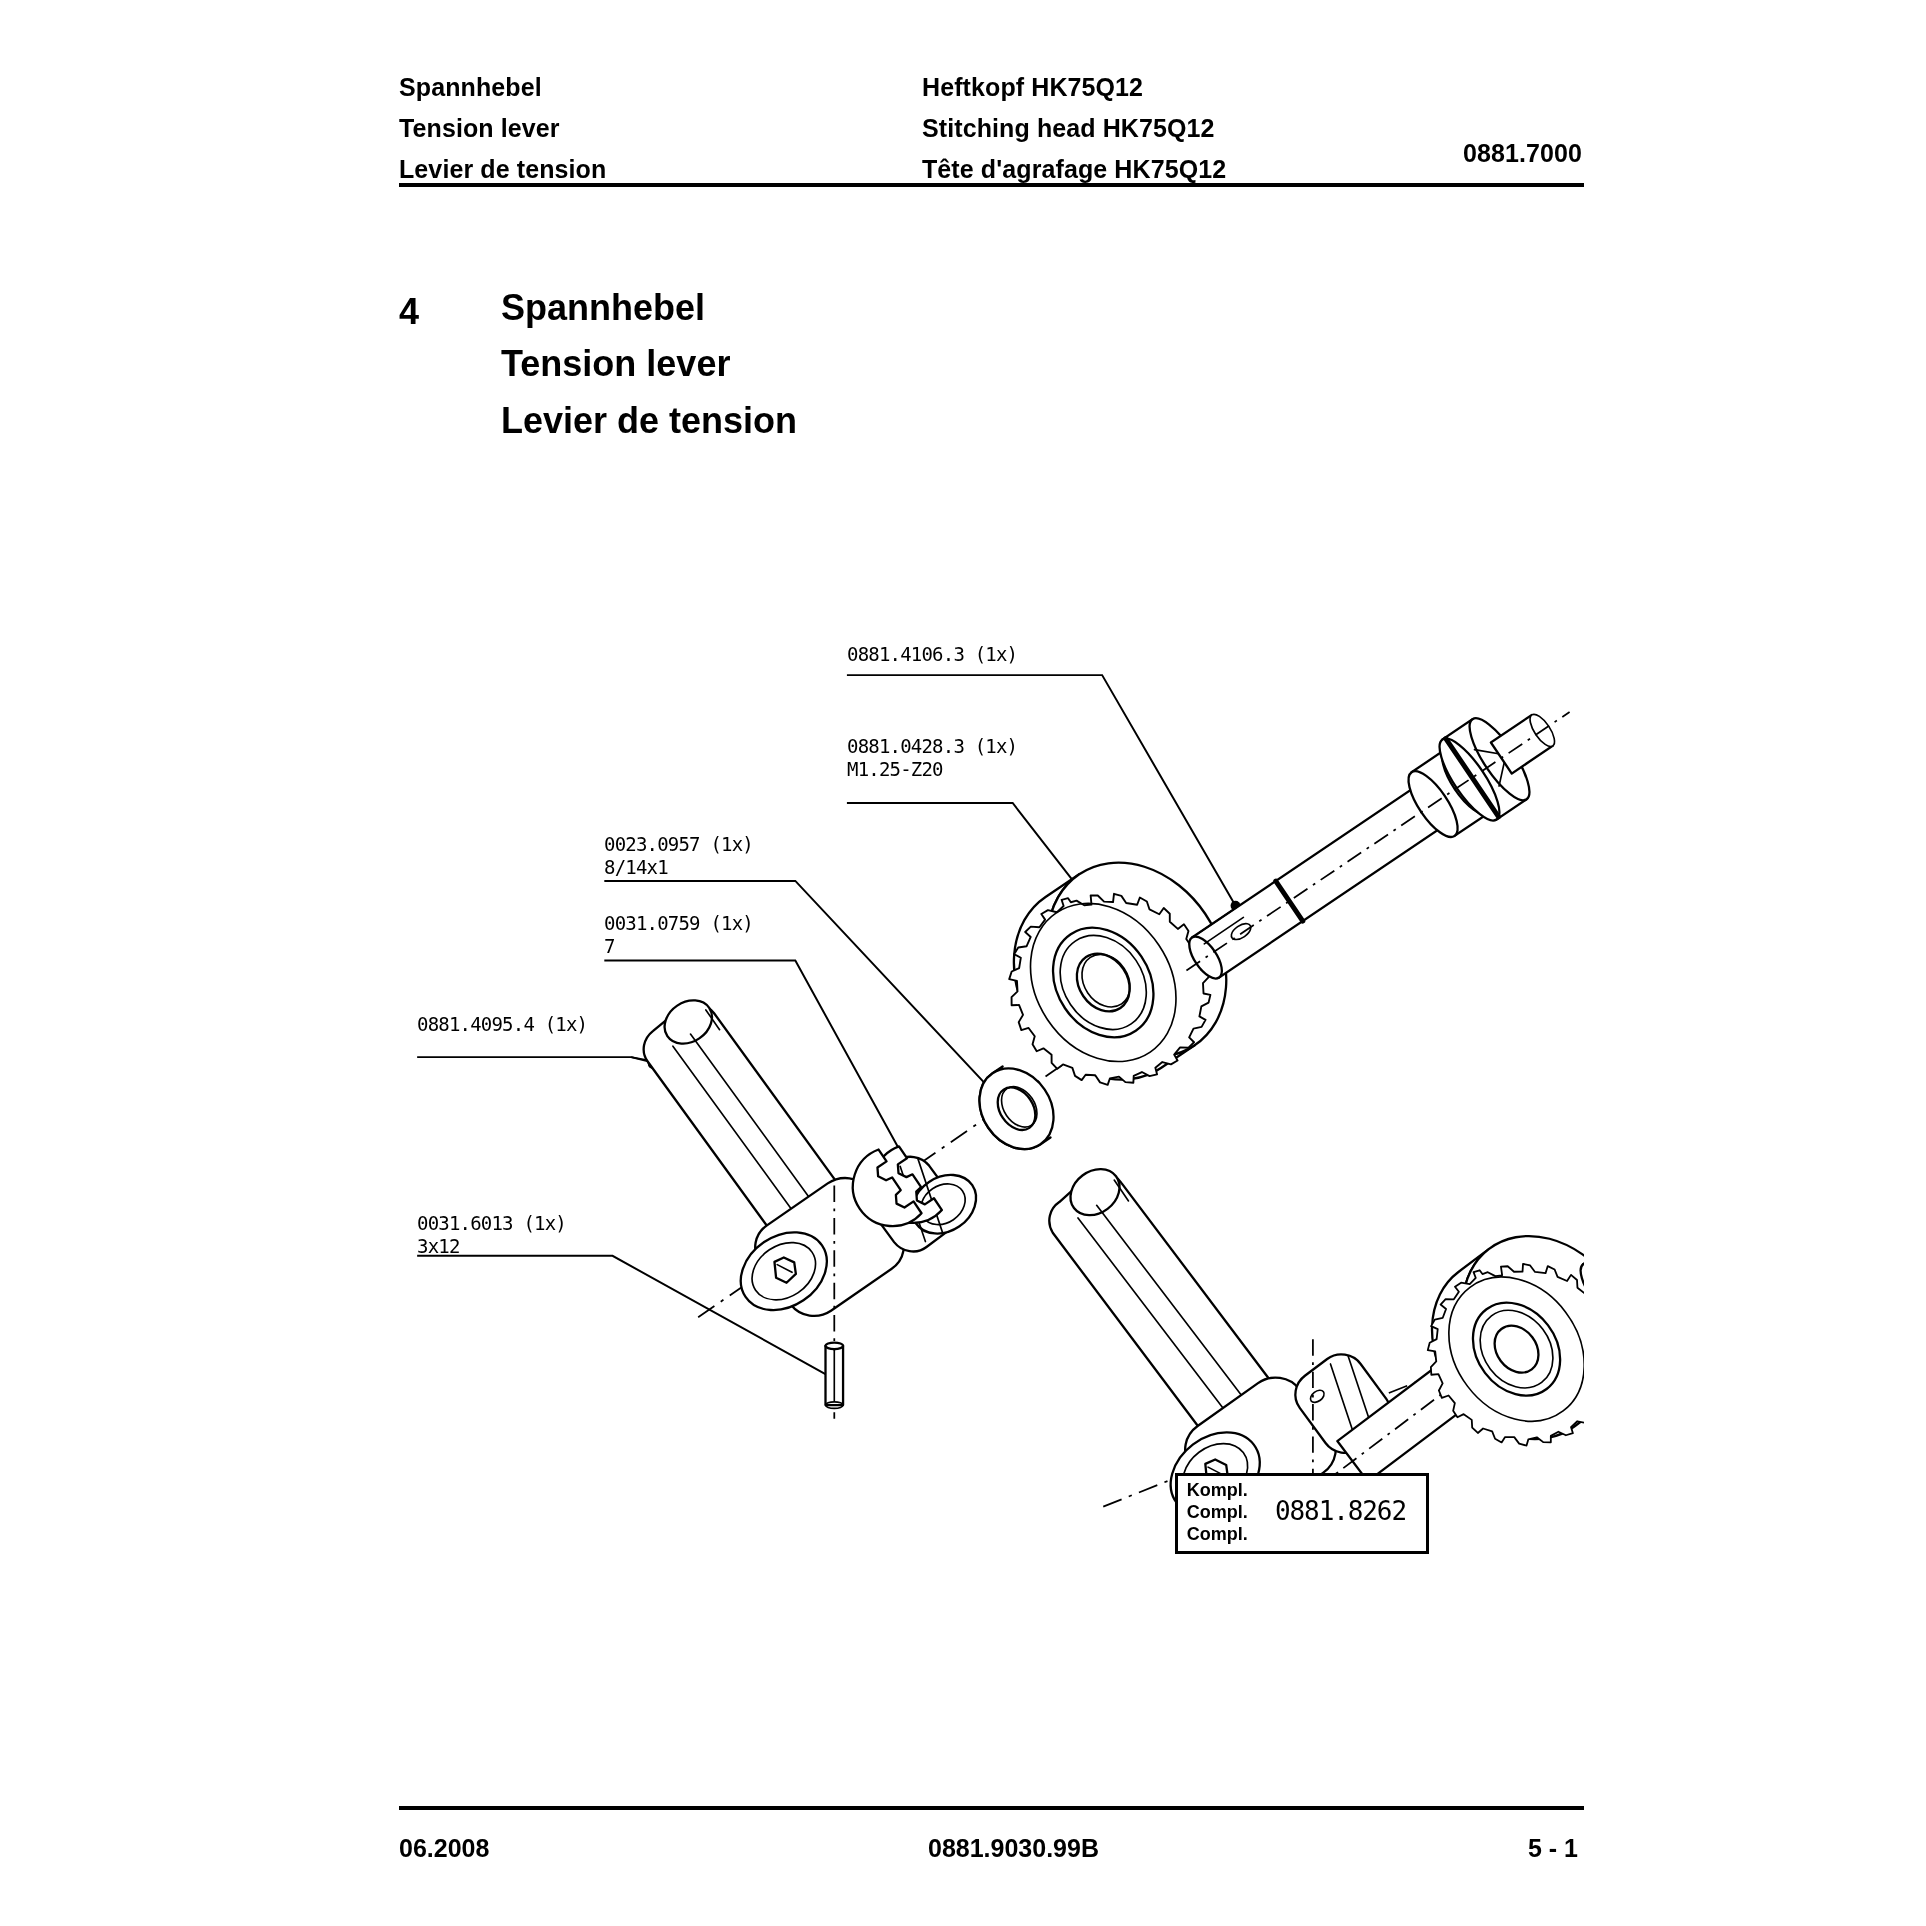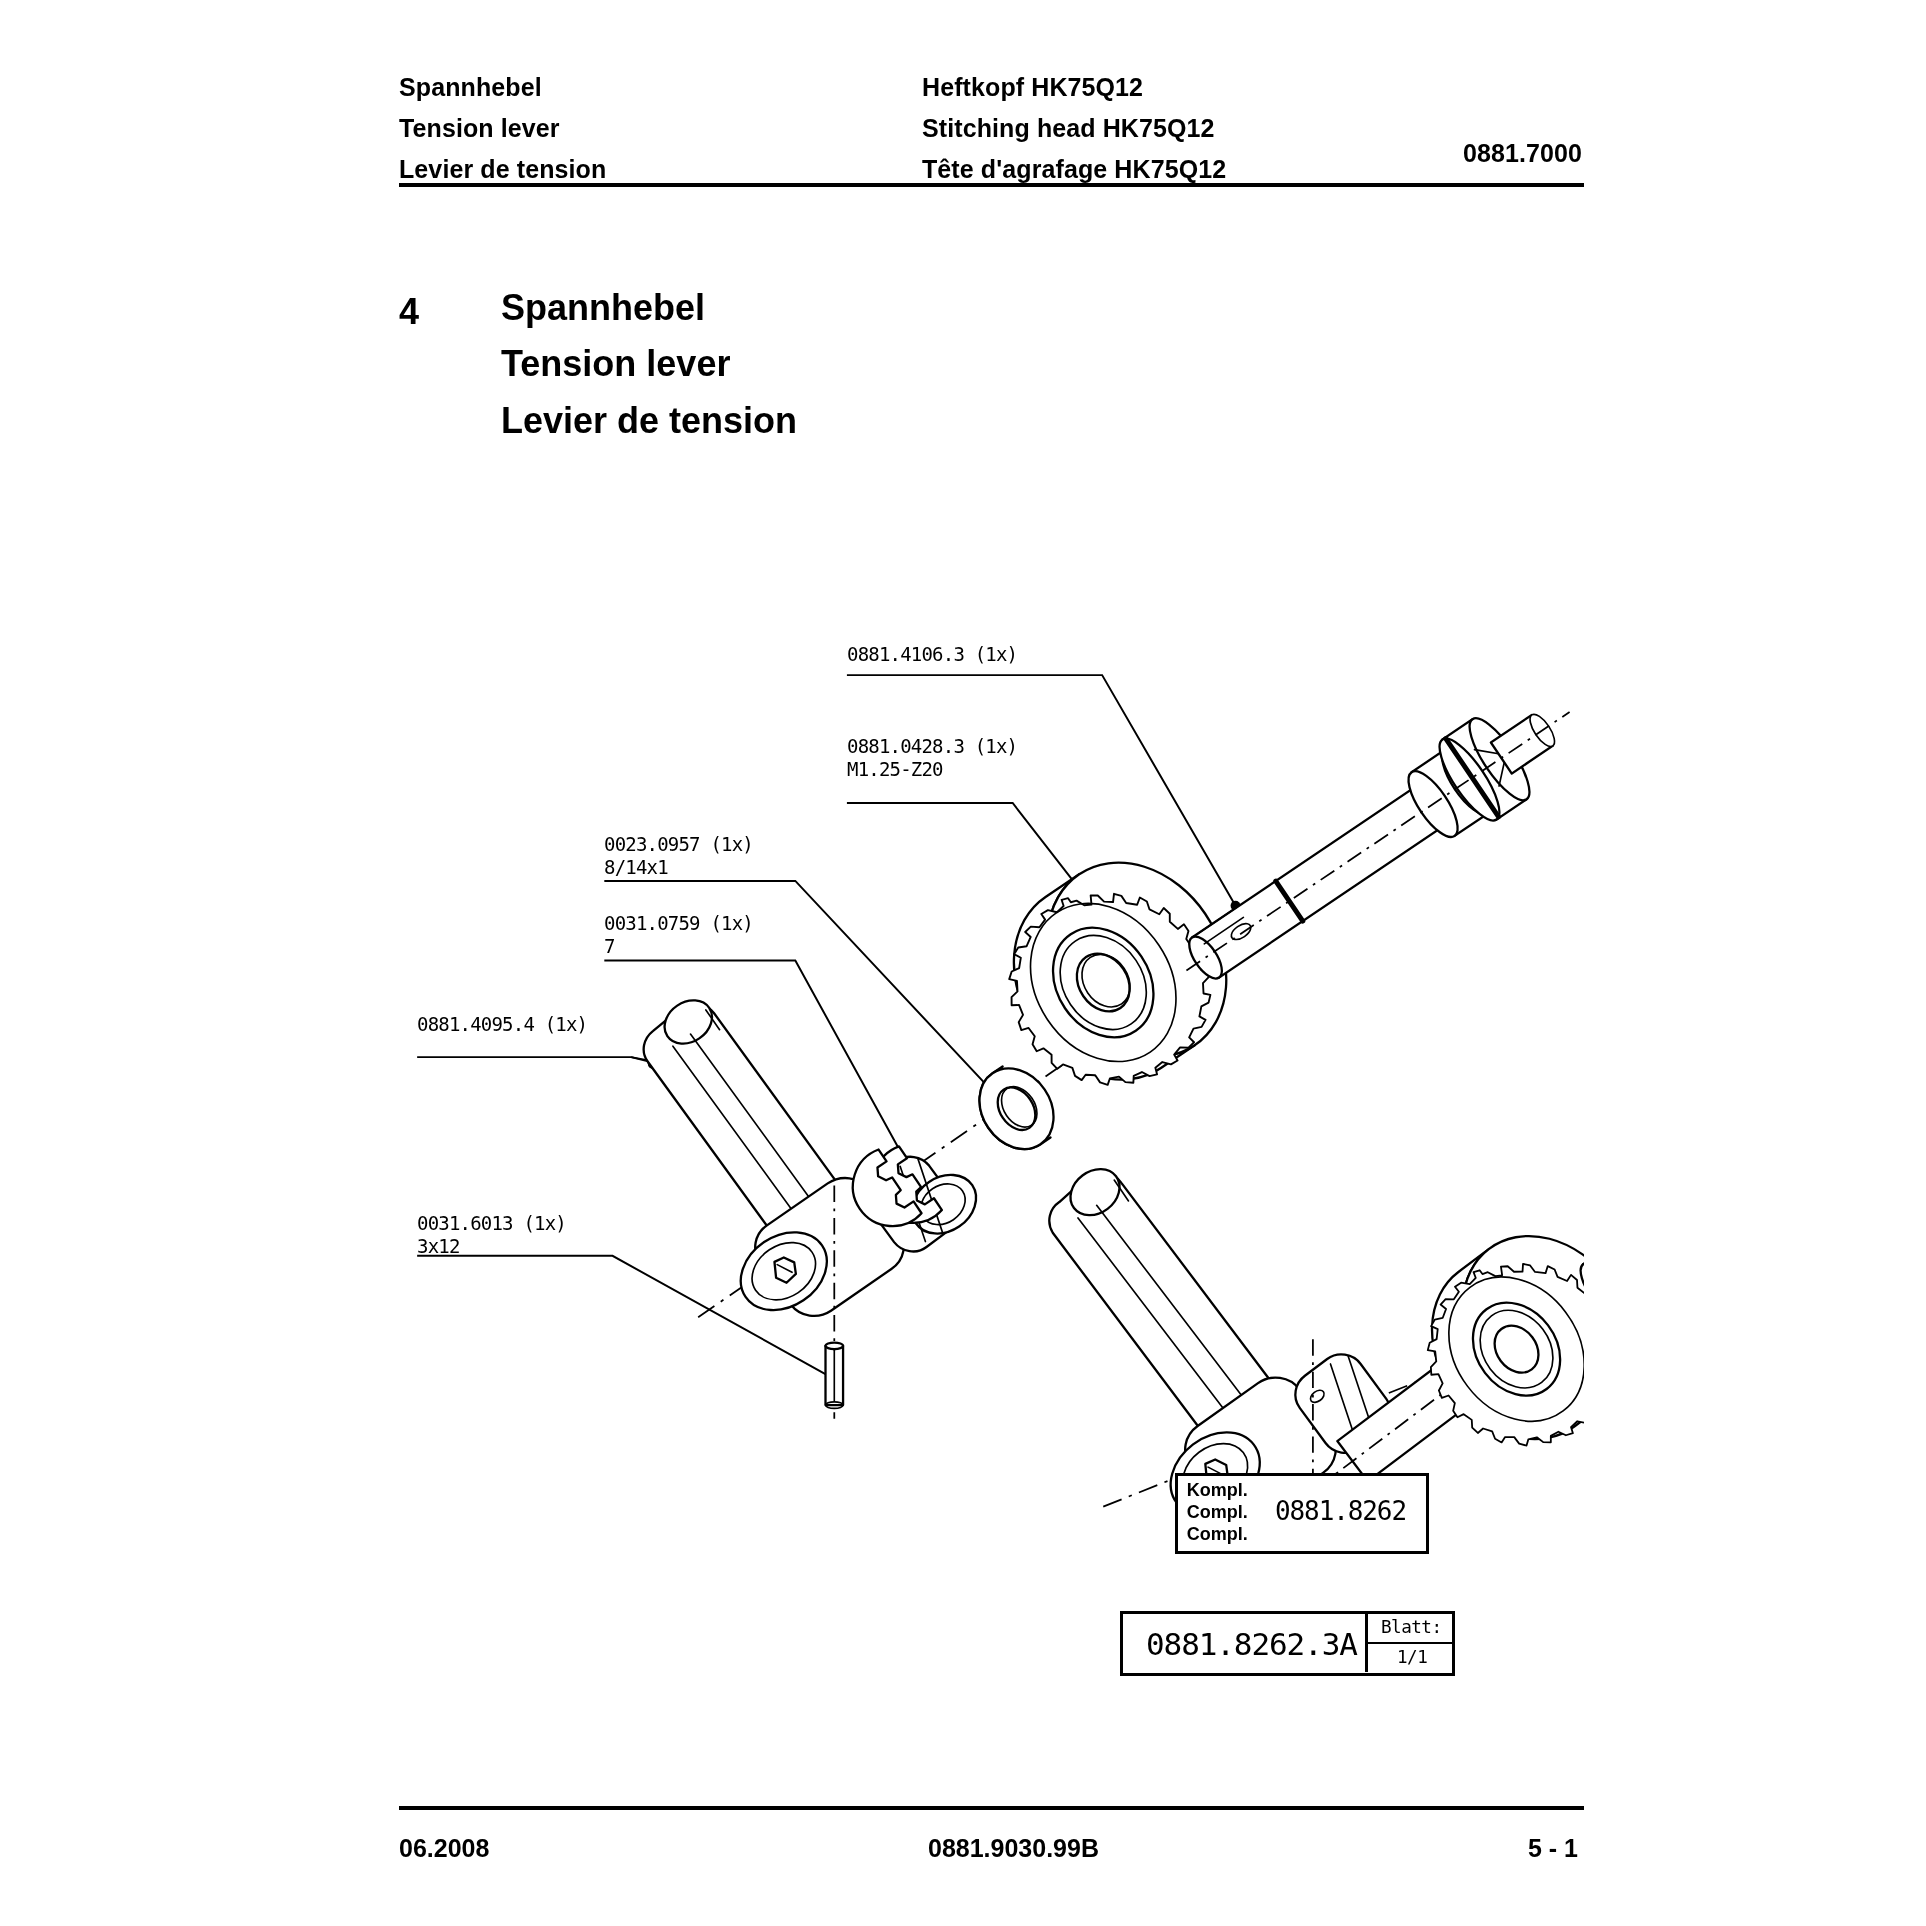--- a/index.html
+++ b/index.html
@@ -529,27 +529,20 @@
 
   <div id="kompl-box">
     <div id="kompl-words">
       <div>Kompl.</div>
       <div>Compl.</div>
       <div>Compl.</div>
     </div>
     <div id="kompl-num">0881.8262</div>
   </div>
 
-  <div id="dwg-box">
-    <div id="dwg-num">0881.8262.3A</div>
-    <div id="dwg-sep"></div>
-    <div id="dwg-sep-h"></div>
-    <div id="dwg-blatt">Blatt:</div>
-    <div id="dwg-sheet">1/1</div>
-  </div>
 
   <div id="rule-bot"></div>
   <div class="ftr" id="ftr-date">06.2008</div>
   <div class="ftr" id="ftr-doc">0881.9030.99B</div>
   <div class="ftr" id="ftr-pg">5 - 1</div>
 
 </div>
 
 
 </body></html>

